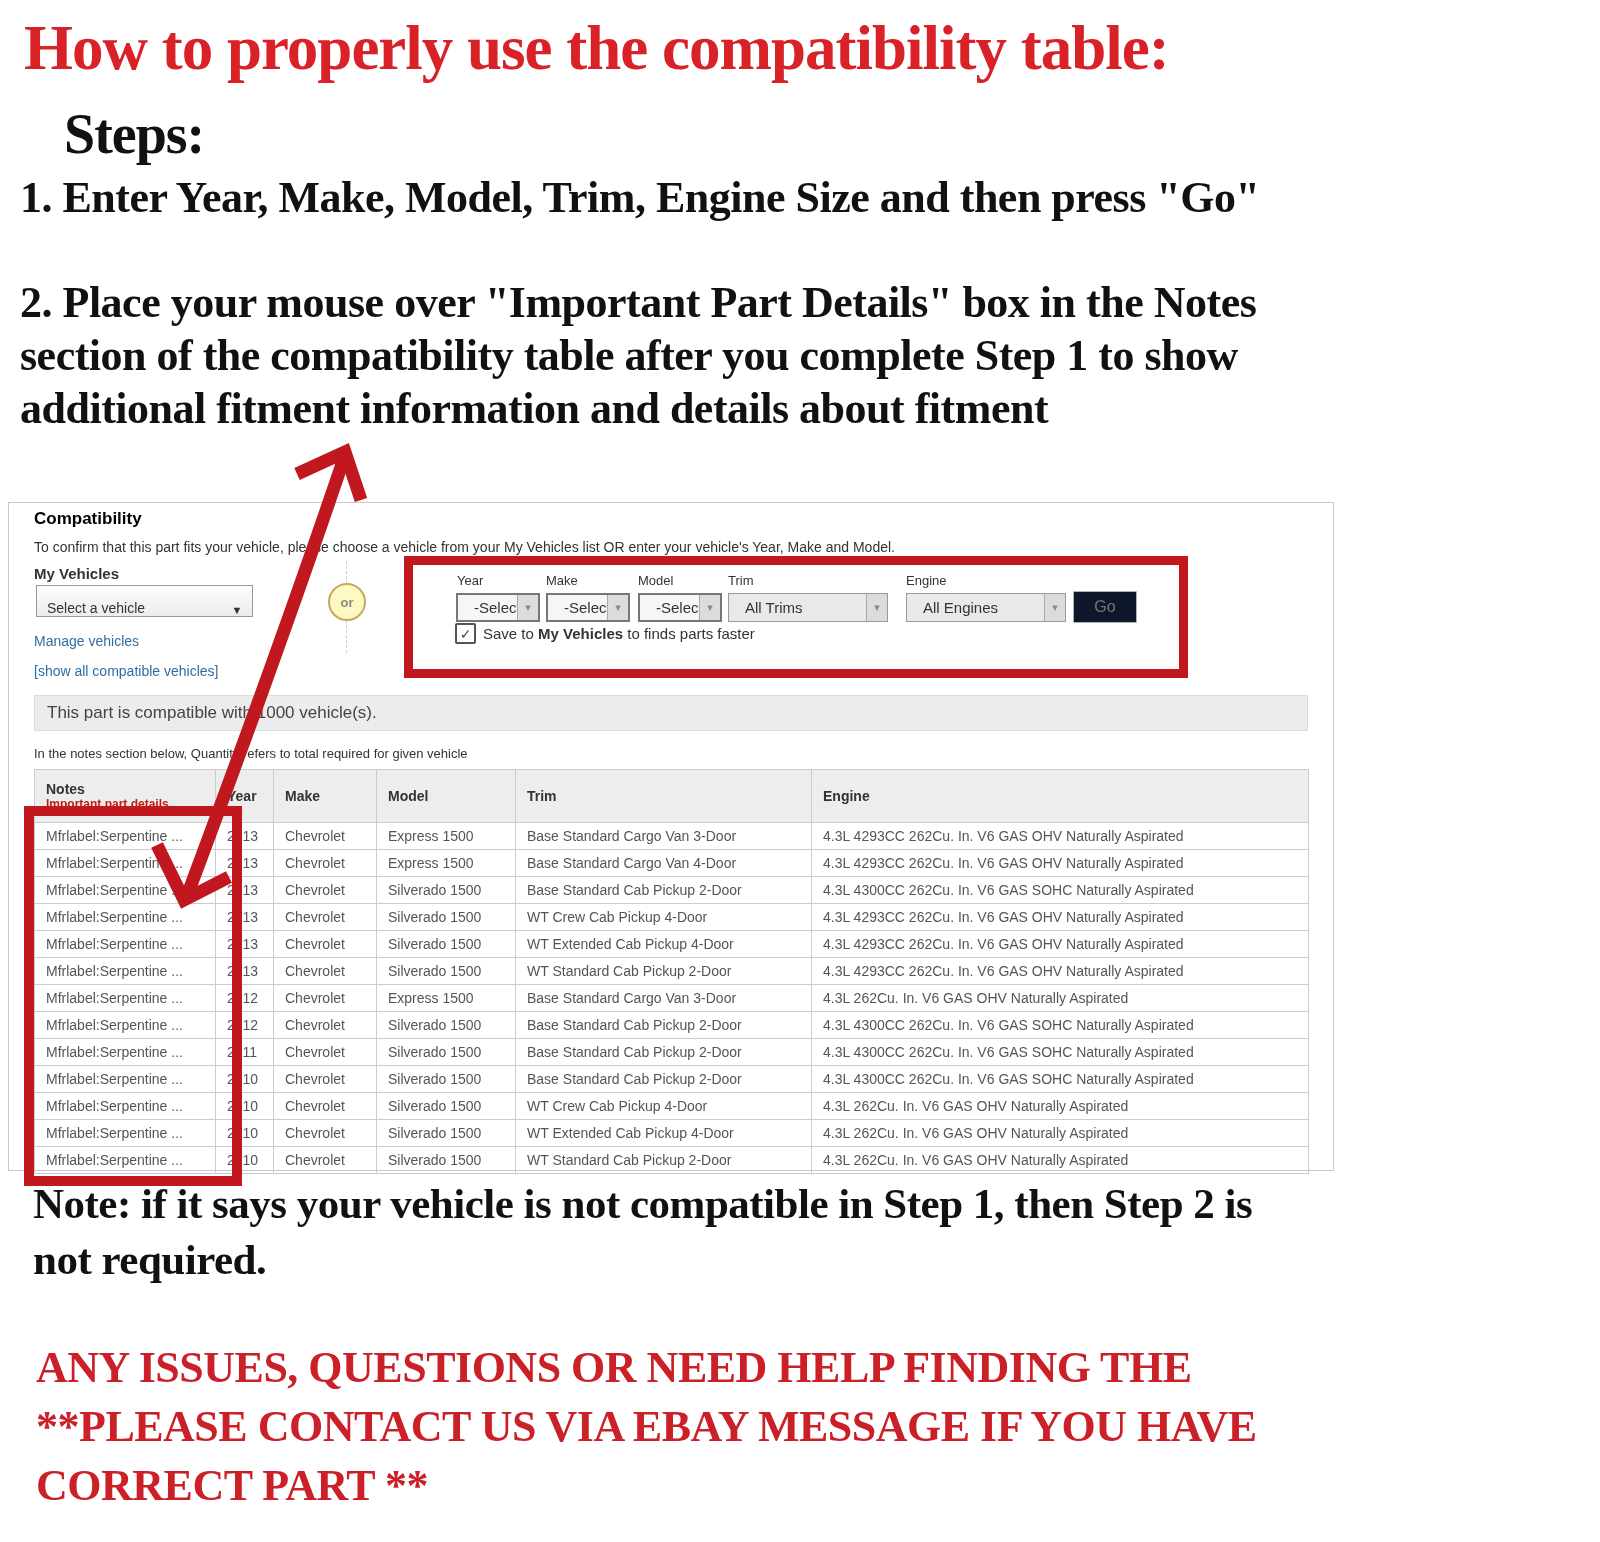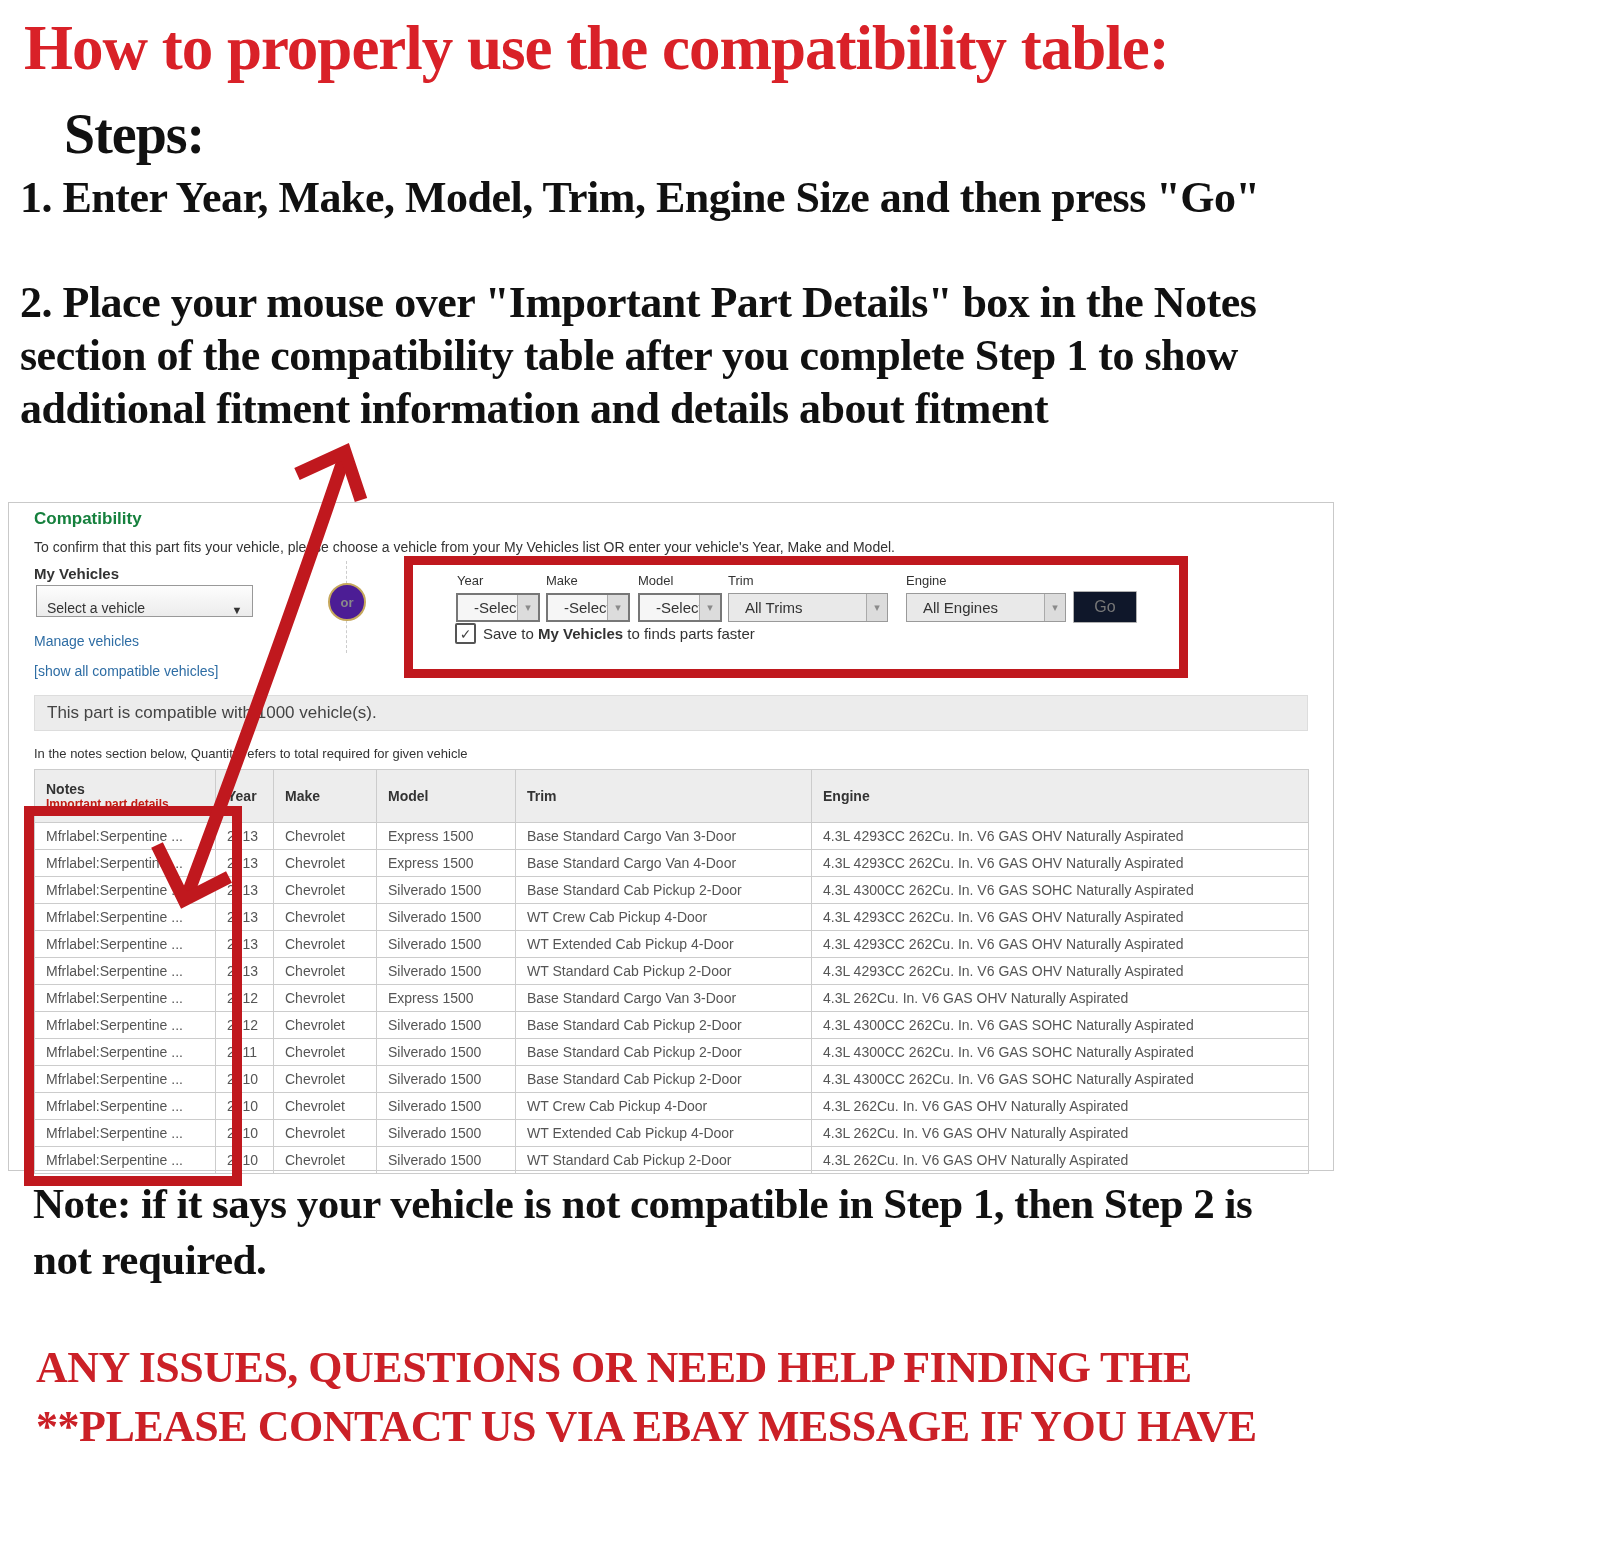--- a/index.html
+++ b/index.html
@@ -12,32 +12,32 @@
   .h1-red{position:absolute;left:24px;top:12px;font-size:63px;letter-spacing:-1px;color:#d92128;text-align:center;}
   .steps-h{position:absolute;left:20px;top:102px;font-size:56px;letter-spacing:-1px;margin-left:44px;}
   .step1{position:absolute;left:20px;top:172px;font-size:44px;letter-spacing:-0.5px;}
   .step2{position:absolute;left:20px;top:276px;font-size:44px;line-height:53px;letter-spacing:-0.5px;}
   .note-block{position:absolute;left:33px;top:1176px;font-size:43px;line-height:56px;letter-spacing:-0.5px;}
   .contact-block{position:absolute;left:36px;top:1338px;font-size:44px;line-height:59px;color:#cb2027;letter-spacing:-0.5px;}
 
   
   .widget{position:absolute;left:8px;top:502px;width:1324px;height:667px;background:#fff;
           border:1px solid #c9c9c9;color:#333;}
-  .w-title{position:absolute;left:25px;top:6px;font-size:17px;font-weight:bold;color:#15803d;}
+  .w-title{position:absolute;left:25px;top:6px;font-size:17px;font-weight:bold;color:#000000;}
   .w-desc{position:absolute;left:25px;top:36px;font-size:14px;color:#333;}
   .w-myveh{position:absolute;left:25px;top:62px;font-size:15px;font-weight:bold;}
   .veh-select{position:absolute;left:27px;top:82px;width:215px;height:30px;border:1px solid #999;
               background:linear-gradient(#fdfdfd,#ececec);font-size:14px;color:#333;
               display:flex;align-items:flex-end;}
   .veh-select .txt{padding-left:10px;flex:1;}
   .veh-arrow{width:30px;text-align:center;color:#333;font-size:11px;}
   .manage{position:absolute;left:25px;top:130px;font-size:14px;color:#2e6da4;cursor:pointer;}
   .dash-line{position:absolute;left:337px;top:58px;height:92px;border-left:1px dashed #ccc;}
   .or-badge{position:absolute;left:319px;top:80px;width:34px;height:34px;border-radius:50%;
-            border:2px solid #c6a85c;background:#4c1d95;color:#8a8a8a;font-size:13px;font-weight:bold;
+            border:2px solid #c6a85c;background:#fef9c3;color:#8a8a8a;font-size:13px;font-weight:bold;
             display:flex;align-items:center;justify-content:center;}
   .f-label{position:absolute;top:70px;font-size:13px;color:#333;}
   .sel{position:absolute;top:90px;height:25px;border:2px solid #777;background:#f6f6f6;
        font-size:15px;color:#333;display:flex;align-items:center;}
   .sel .txt{padding-left:16px;flex:1;white-space:nowrap;overflow:hidden;}
   .sel .chev{width:20px;align-self:stretch;background:#dcdcdc;border-left:1px solid #aaa;
              color:#8a8a8a;font-size:11px;display:flex;align-items:center;justify-content:center;}
   .sel.lite{border:1px solid #9a9a9a;background:#e9e9e9;height:27px;}
   .go-btn{position:absolute;left:1064px;top:88px;width:62px;height:30px;background:#0f172a;
           border:1px solid #b0b0b0;border-radius:1px;color:#777;font-size:16px;
@@ -275,15 +275,16 @@
     <path d="M 157 845 L 184 900 L 229 877" stroke="#c0181e" stroke-width="13" fill="none"></path>
   </svg>
 
   <div class="serif note-block">
     <div class="nowrap">Note: if it says your vehicle is not compatible in Step 1, then Step 2 is</div>
     <div class="nowrap">not required.</div>
   </div>
   <div class="serif contact-block">
     <div class="nowrap">ANY ISSUES, QUESTIONS OR NEED HELP FINDING THE</div>
     <div class="nowrap">**PLEASE CONTACT US VIA EBAY MESSAGE IF YOU HAVE</div>
+    <div class="nowrap">CORRECT PART **</div>
   </div>
 
 </div>
 
 </body></html>

